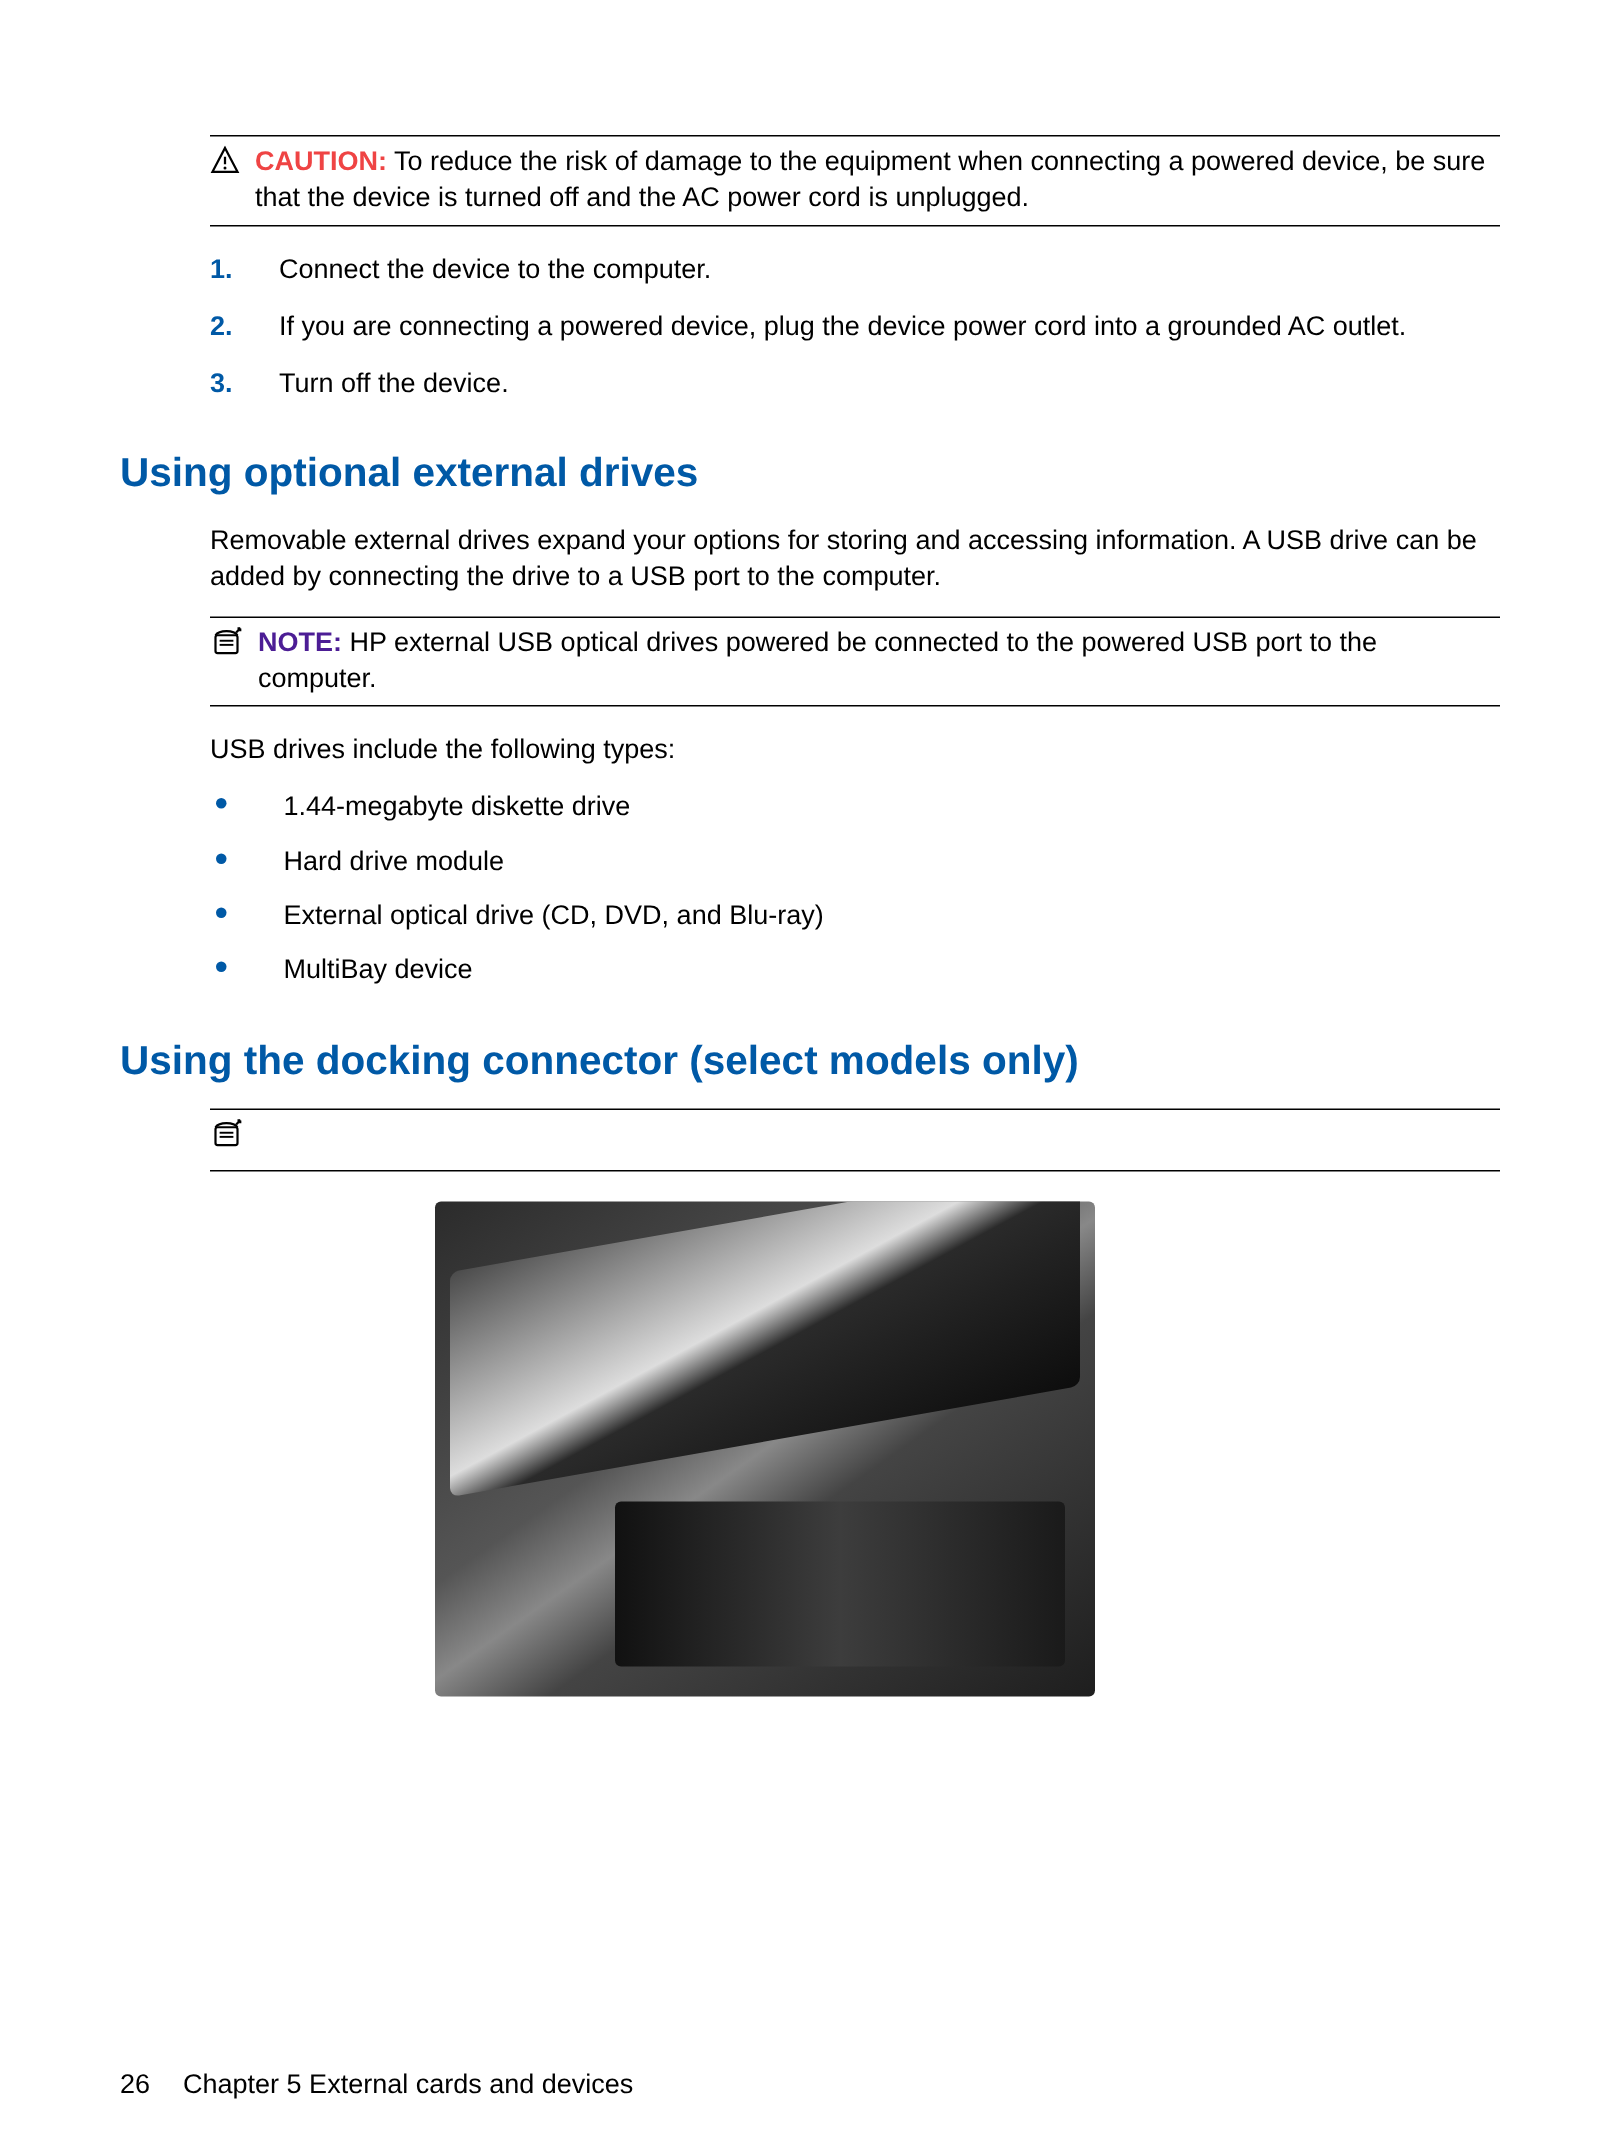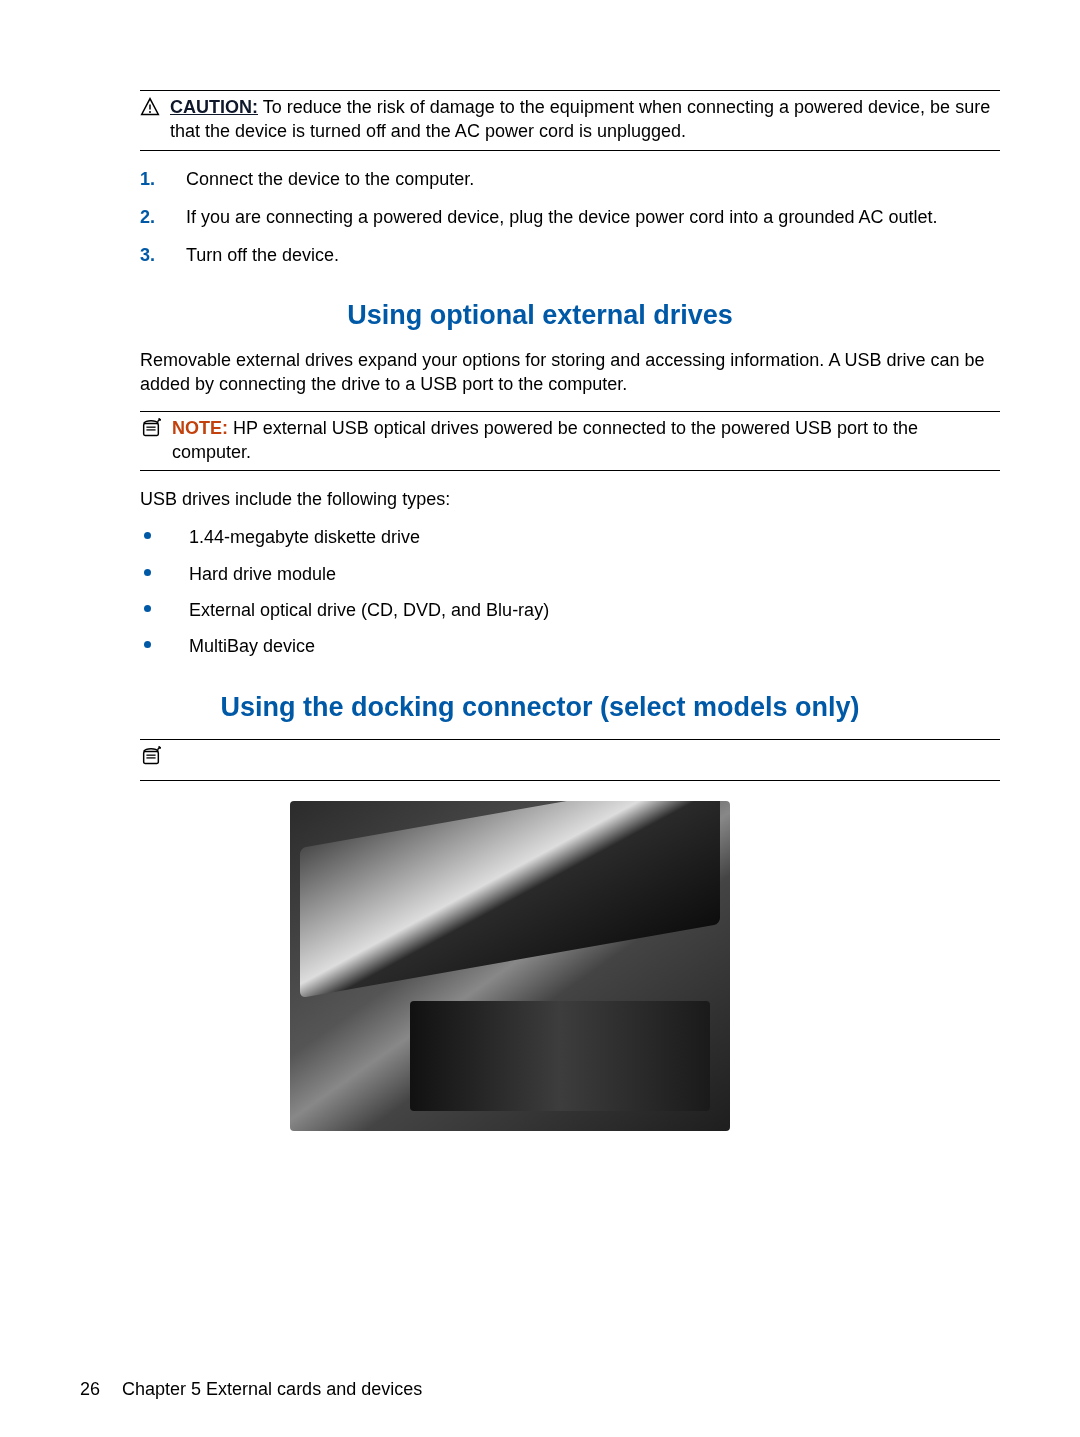--- a/index.html
+++ b/index.html
@@ -33,22 +33,22 @@
   .callout .icon {
     flex: 0 0 auto;
     margin-top: 2px;
   }
   .callout-body {
     flex: 1 1 auto;
   }
   .callout-prefix {
     font-weight: bold;
   }
-  .caution .callout-prefix { color: #0f172a; text-decoration: underline; } 
-  .note .callout-prefix { color: #c2410c; }    
+  .caution .callout-prefix { color: #ef4444; } 
+  .note .callout-prefix { color: #4c1d95; }    
 
   
   .indent-block {
     margin-left: 60px;
     margin-right: 0;
   }
 
   ol.numbered {
     list-style: none;
     padding: 0;
@@ -63,21 +63,20 @@
     color: #0059a6;
     font-weight: bold;
     min-width: 28px;
   }
 
   h2.section-title {
     color: #0059a6;
     font-size: 27px;
     font-weight: bold;
     margin: 30px 0 14px 0;
-    text-align: center;
   }
 
   ul.bulleted {
     list-style: none;
     padding: 0;
     margin: 10px 0 14px 0;
   }
   ul.bulleted > li {
     display: flex;
     align-items: flex-start;

